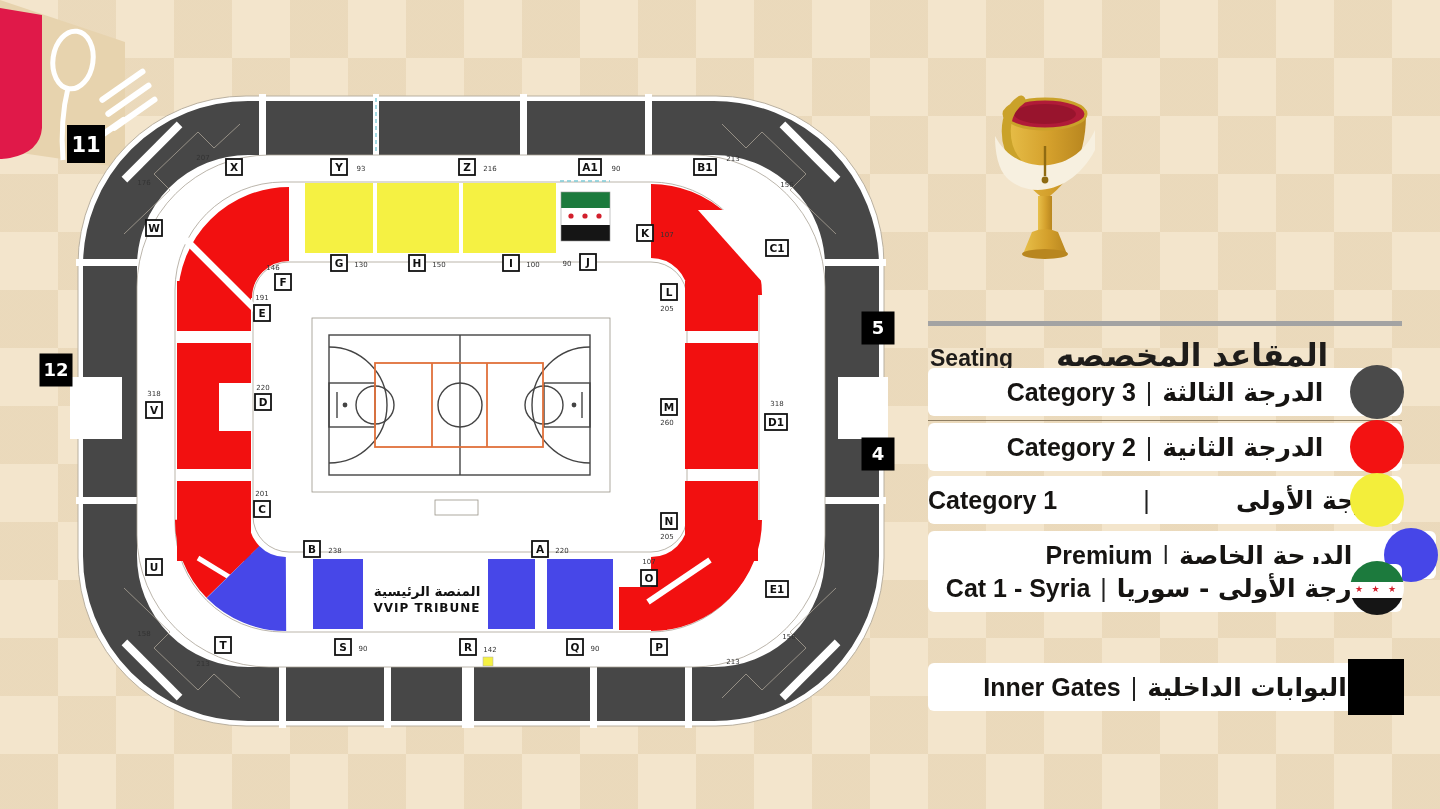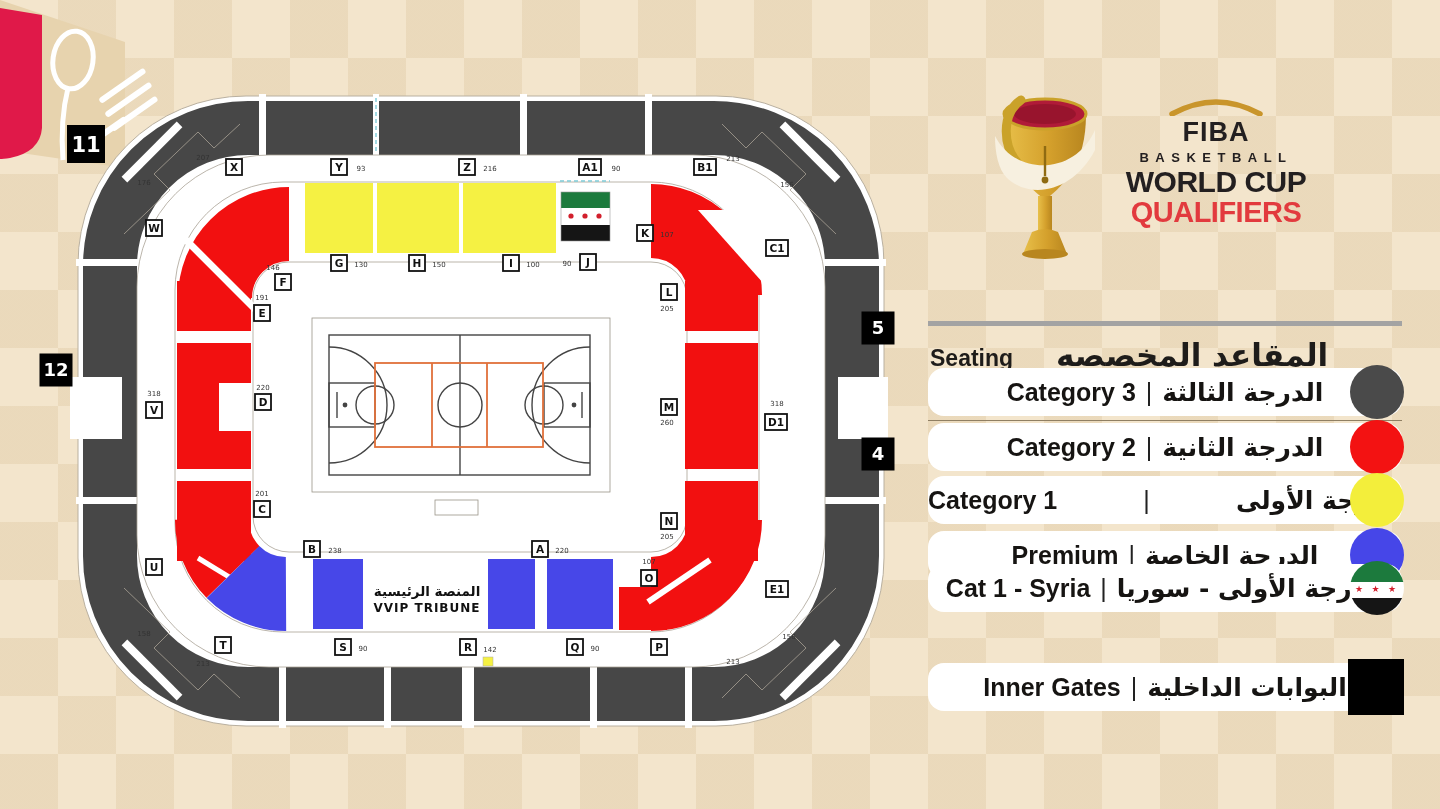--- a/index.html
+++ b/index.html
@@ -20,21 +20,21 @@
   .fiba-word{font-size:27px;font-weight:bold;letter-spacing:1px;line-height:24px;}
   .bball{font-size:13px;font-weight:bold;letter-spacing:6.5px;margin-top:6px;white-space:nowrap;}
   .wcup{font-size:30px;font-weight:bold;letter-spacing:-0.5px;line-height:30px;margin-top:2px;white-space:nowrap;}
   .quali{font-size:29px;font-weight:bold;letter-spacing:-0.5px;line-height:30px;white-space:nowrap;}
   .title{position:absolute;left:928px;top:289px;width:470px;
     border-top:5px solid #a3a3a3;border-bottom:1px solid #8f7f63;
     padding:11px 2px;display:flex;justify-content:space-between;align-items:baseline;
     font-weight:bold;color:#1e1c1a;margin-top:32px;}
   .title .en{font-size:23px;}
   .title .ar{font-size:31px;font-family:"DejaVu Sans",sans-serif;}
-  .pill{position:absolute;left:928px;width:474px;height:48px;background:#fff;border-radius:16px;
+  .pill{position:absolute;left:928px;width:474px;height:48px;background:#fff;border-radius:6px;
     display:flex;align-items:center;justify-content:center;gap:10px;
     font-weight:bold;font-size:25px;color:#161412;}
   .pill .ar{font-family:"DejaVu Sans",sans-serif;}
   .pill .sep{font-weight:normal;color:#222;}
   .marker{position:absolute;right:-2px;top:50%;transform:translateY(-50%);
     width:54px;height:54px;border-radius:50%;}
   .marker.square{border-radius:0;width:56px;height:56px;}
   .flag{overflow:hidden;display:flex;flex-direction:column;}
   .flag .b1{height:38%;background:#1c7a3d;}
   .flag .b2{height:30%;background:#fff;color:#d21f2c;font-size:9px;line-height:14px;
@@ -370,29 +370,20 @@
     <ellipse cx="60" cy="30" rx="41" ry="15" fill="#b01b38" stroke="#caa22a" stroke-width="3"></ellipse>
     <ellipse cx="60" cy="30" rx="31" ry="10" fill="#8f1129" opacity="0.7"></ellipse>
     <path d="M36,16 C16,30 18,62 32,78" stroke="#caa22a" stroke-width="9" fill="none" stroke-linecap="round"></path>
     <path d="M10,52 C30,92 90,92 110,46 L110,66 C88,108 46,116 22,94 C13,85 10,68 10,52 Z" fill="#f7f0e0"></path>
     <line x1="60" y1="62" x2="60" y2="92" stroke="#8f6b12" stroke-width="2.4"></line>
     <circle cx="60" cy="96" r="3.4" fill="#8f6b12"></circle>
     <rect x="53" y="112" width="14" height="40" fill="url(#gg)"></rect>
     <path d="M38,170 L82,170 L73,148 Q60,142 47,148 Z" fill="url(#gg)"></path>
     <ellipse cx="60" cy="170" rx="23" ry="5" fill="#b8861f"></ellipse>
   </svg>
-  <div class="logo-text">
-    <svg class="fiba-arc" width="104" height="18" viewBox="0 0 104 18">
-      <path d="M8,16 Q52,-8 96,16" stroke="#c9952b" stroke-width="5.5" fill="none" stroke-linecap="round"></path>
-    </svg>
-    <div class="fiba-word">FIBA</div>
-    <div class="bball">BASKETBALL</div>
-    <div class="wcup">WORLD CUP</div>
-    <div class="quali" style="color:#e23a3e;">QUALIFIERS</div>
-  </div>
 </div>
 
 <div class="title">
   <span class="en">Seating Chart</span>
   <span class="ar">المقاعد المخصصه للجمهور</span>
 </div>
 
 <div class="pill" style="top:368px;">
   <span>Category 3</span>
   <span class="sep">|</span>
@@ -404,21 +395,21 @@
   <span class="sep">|</span>
   <span class="ar">الدرجة الثانية</span>
   <span class="marker" style="background-color: rgb(243, 18, 18);"></span>
 </div>
 <div class="pill" style="top:476px;justify-content:space-between;">
   <span>Category 1</span>
   <span class="sep">|</span>
   <span class="ar">الدرجة الأولى</span>
   <span class="marker" style="background-color: rgb(243, 238, 59);"></span>
 </div>
-<div class="pill" style="top:531px;">
+<div class="pill" style="top:531px;padding-left:34px;">
   <span>Premium</span>
   <span class="sep">|</span>
   <span class="ar">الدرجة الخاصة</span>
   <span class="marker" style="background-color: rgb(70, 70, 232);"></span>
 </div>
 <div class="pill" style="top:564px;">
   <span>Cat 1 - Syria</span>
   <span class="sep">|</span>
   <span class="ar">الدرجة الأولى - سوريا</span>
   <span class="marker flag">

